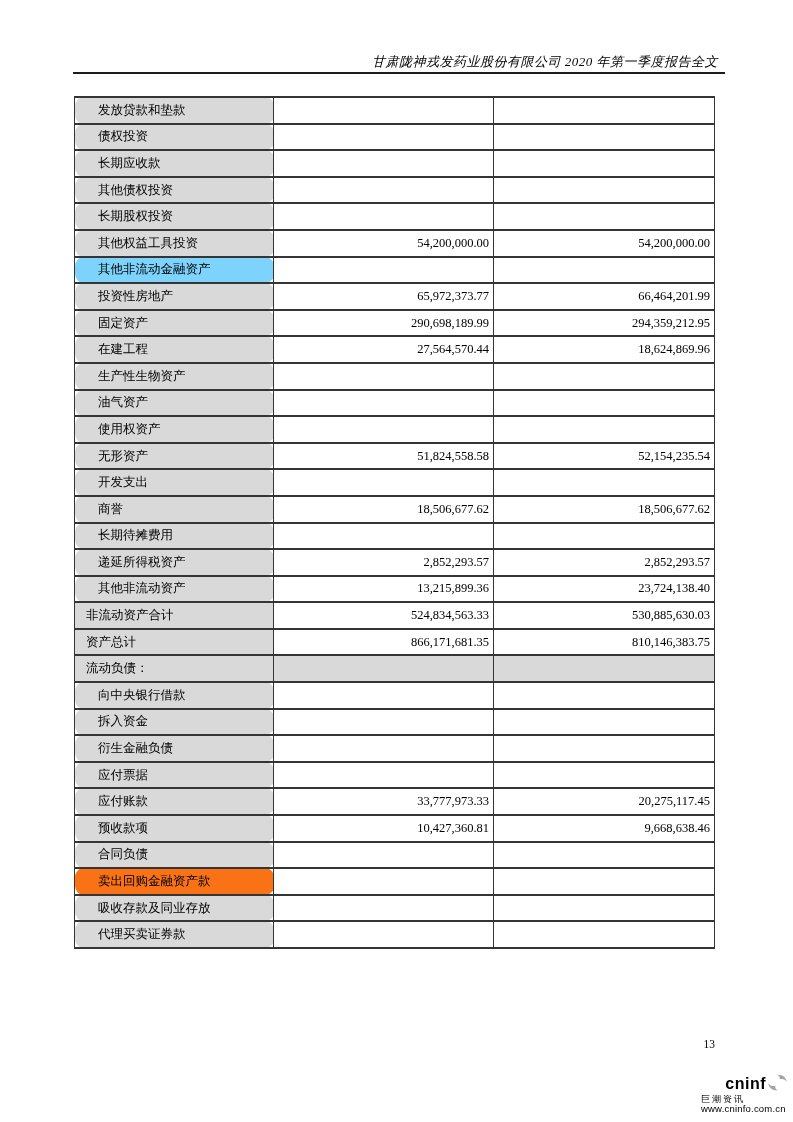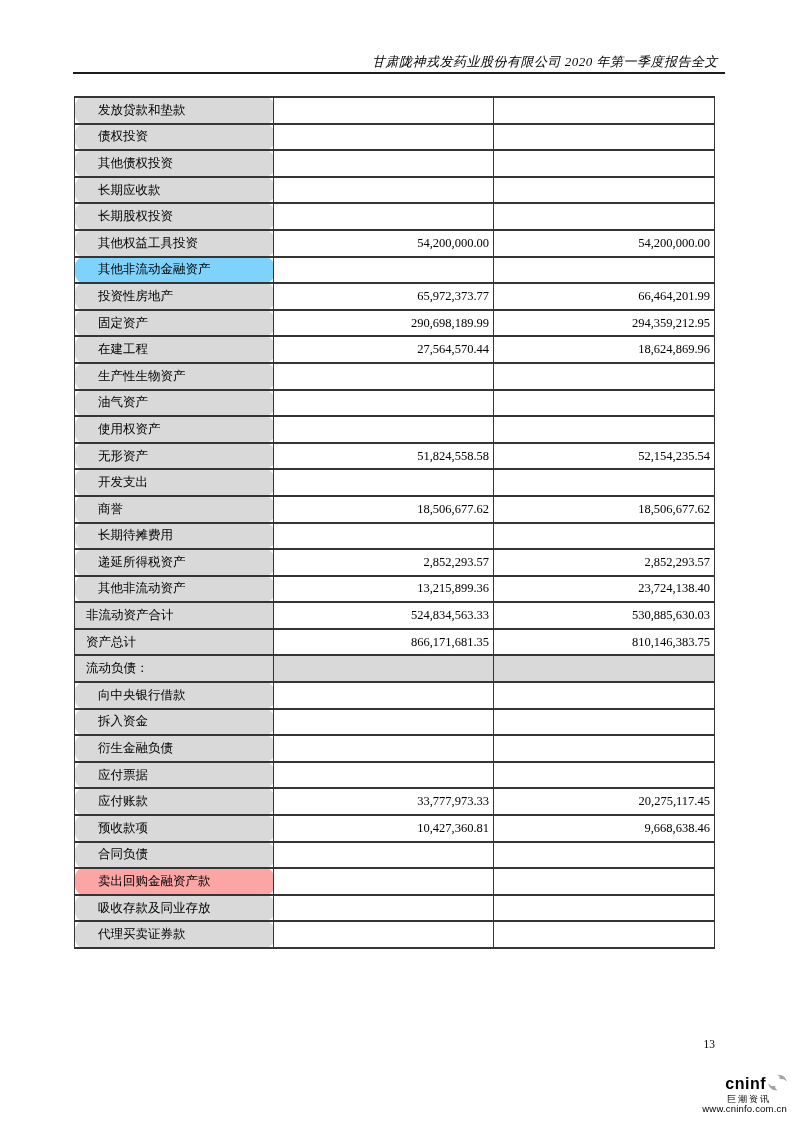--- a/index.html
+++ b/index.html
@@ -64,21 +64,20 @@
   
   .page-number{
     position:absolute;
     top:1038px;right:78px;
     font-size:11.5px;
   }
   .footer-logo{
     position:absolute;
     top:1074px;right:6px;
     width:86px;
-    text-align:right;
     line-height:1.05;
     user-select:none;
   }
   .logo-brand-row{
     display:flex;
     align-items:center;
     justify-content:flex-end;
     gap:1px;
   }
   .logo-brand{
@@ -118,26 +117,26 @@
           <td class="label-cell indented" style="background: rgb(217, 217, 217);">发放贷款和垫款</td>
           <td class="num-cell"></td>
           <td class="num-cell"></td>
         </tr>
         <tr>
           <td class="label-cell indented" style="background: rgb(217, 217, 217);">债权投资</td>
           <td class="num-cell"></td>
           <td class="num-cell"></td>
         </tr>
         <tr>
+          <td class="label-cell indented" style="background: rgb(217, 217, 217);">长期应收款</td>
+          <td class="num-cell"></td>
+          <td class="num-cell"></td>
+        </tr>
+        <tr>
           <td class="label-cell indented" style="background: rgb(217, 217, 217);">其他债权投资</td>
-          <td class="num-cell"></td>
-          <td class="num-cell"></td>
-        </tr>
-        <tr>
-          <td class="label-cell indented" style="background: rgb(217, 217, 217);">长期应收款</td>
           <td class="num-cell"></td>
           <td class="num-cell"></td>
         </tr>
         <tr>
           <td class="label-cell indented" style="background: rgb(217, 217, 217);">长期股权投资</td>
           <td class="num-cell"></td>
           <td class="num-cell"></td>
         </tr>
         <tr>
           <td class="label-cell indented" style="background: rgb(217, 217, 217);">其他权益工具投资</td>
@@ -253,21 +252,21 @@
           <td class="label-cell indented" style="background: rgb(217, 217, 217);">预收款项</td>
           <td class="num-cell">10,427,360.81</td>
           <td class="num-cell">9,668,638.46</td>
         </tr>
         <tr>
           <td class="label-cell indented" style="background: rgb(217, 217, 217);">合同负债</td>
           <td class="num-cell"></td>
           <td class="num-cell"></td>
         </tr>
         <tr>
-          <td class="label-cell indented" style="background: #fca5a5; margin-left: 36px;">卖出回购金融资产款</td>
+          <td class="label-cell indented" style="background: #f97316; margin-left: 36px;">卖出回购金融资产款</td>
           <td class="num-cell"></td>
           <td class="num-cell"></td>
         </tr>
         <tr>
           <td class="label-cell indented" style="background: rgb(217, 217, 217);">吸收存款及同业存放</td>
           <td class="num-cell"></td>
           <td class="num-cell"></td>
         </tr>
         <tr>
           <td class="label-cell indented" style="background: rgb(217, 217, 217);">代理买卖证券款</td>

